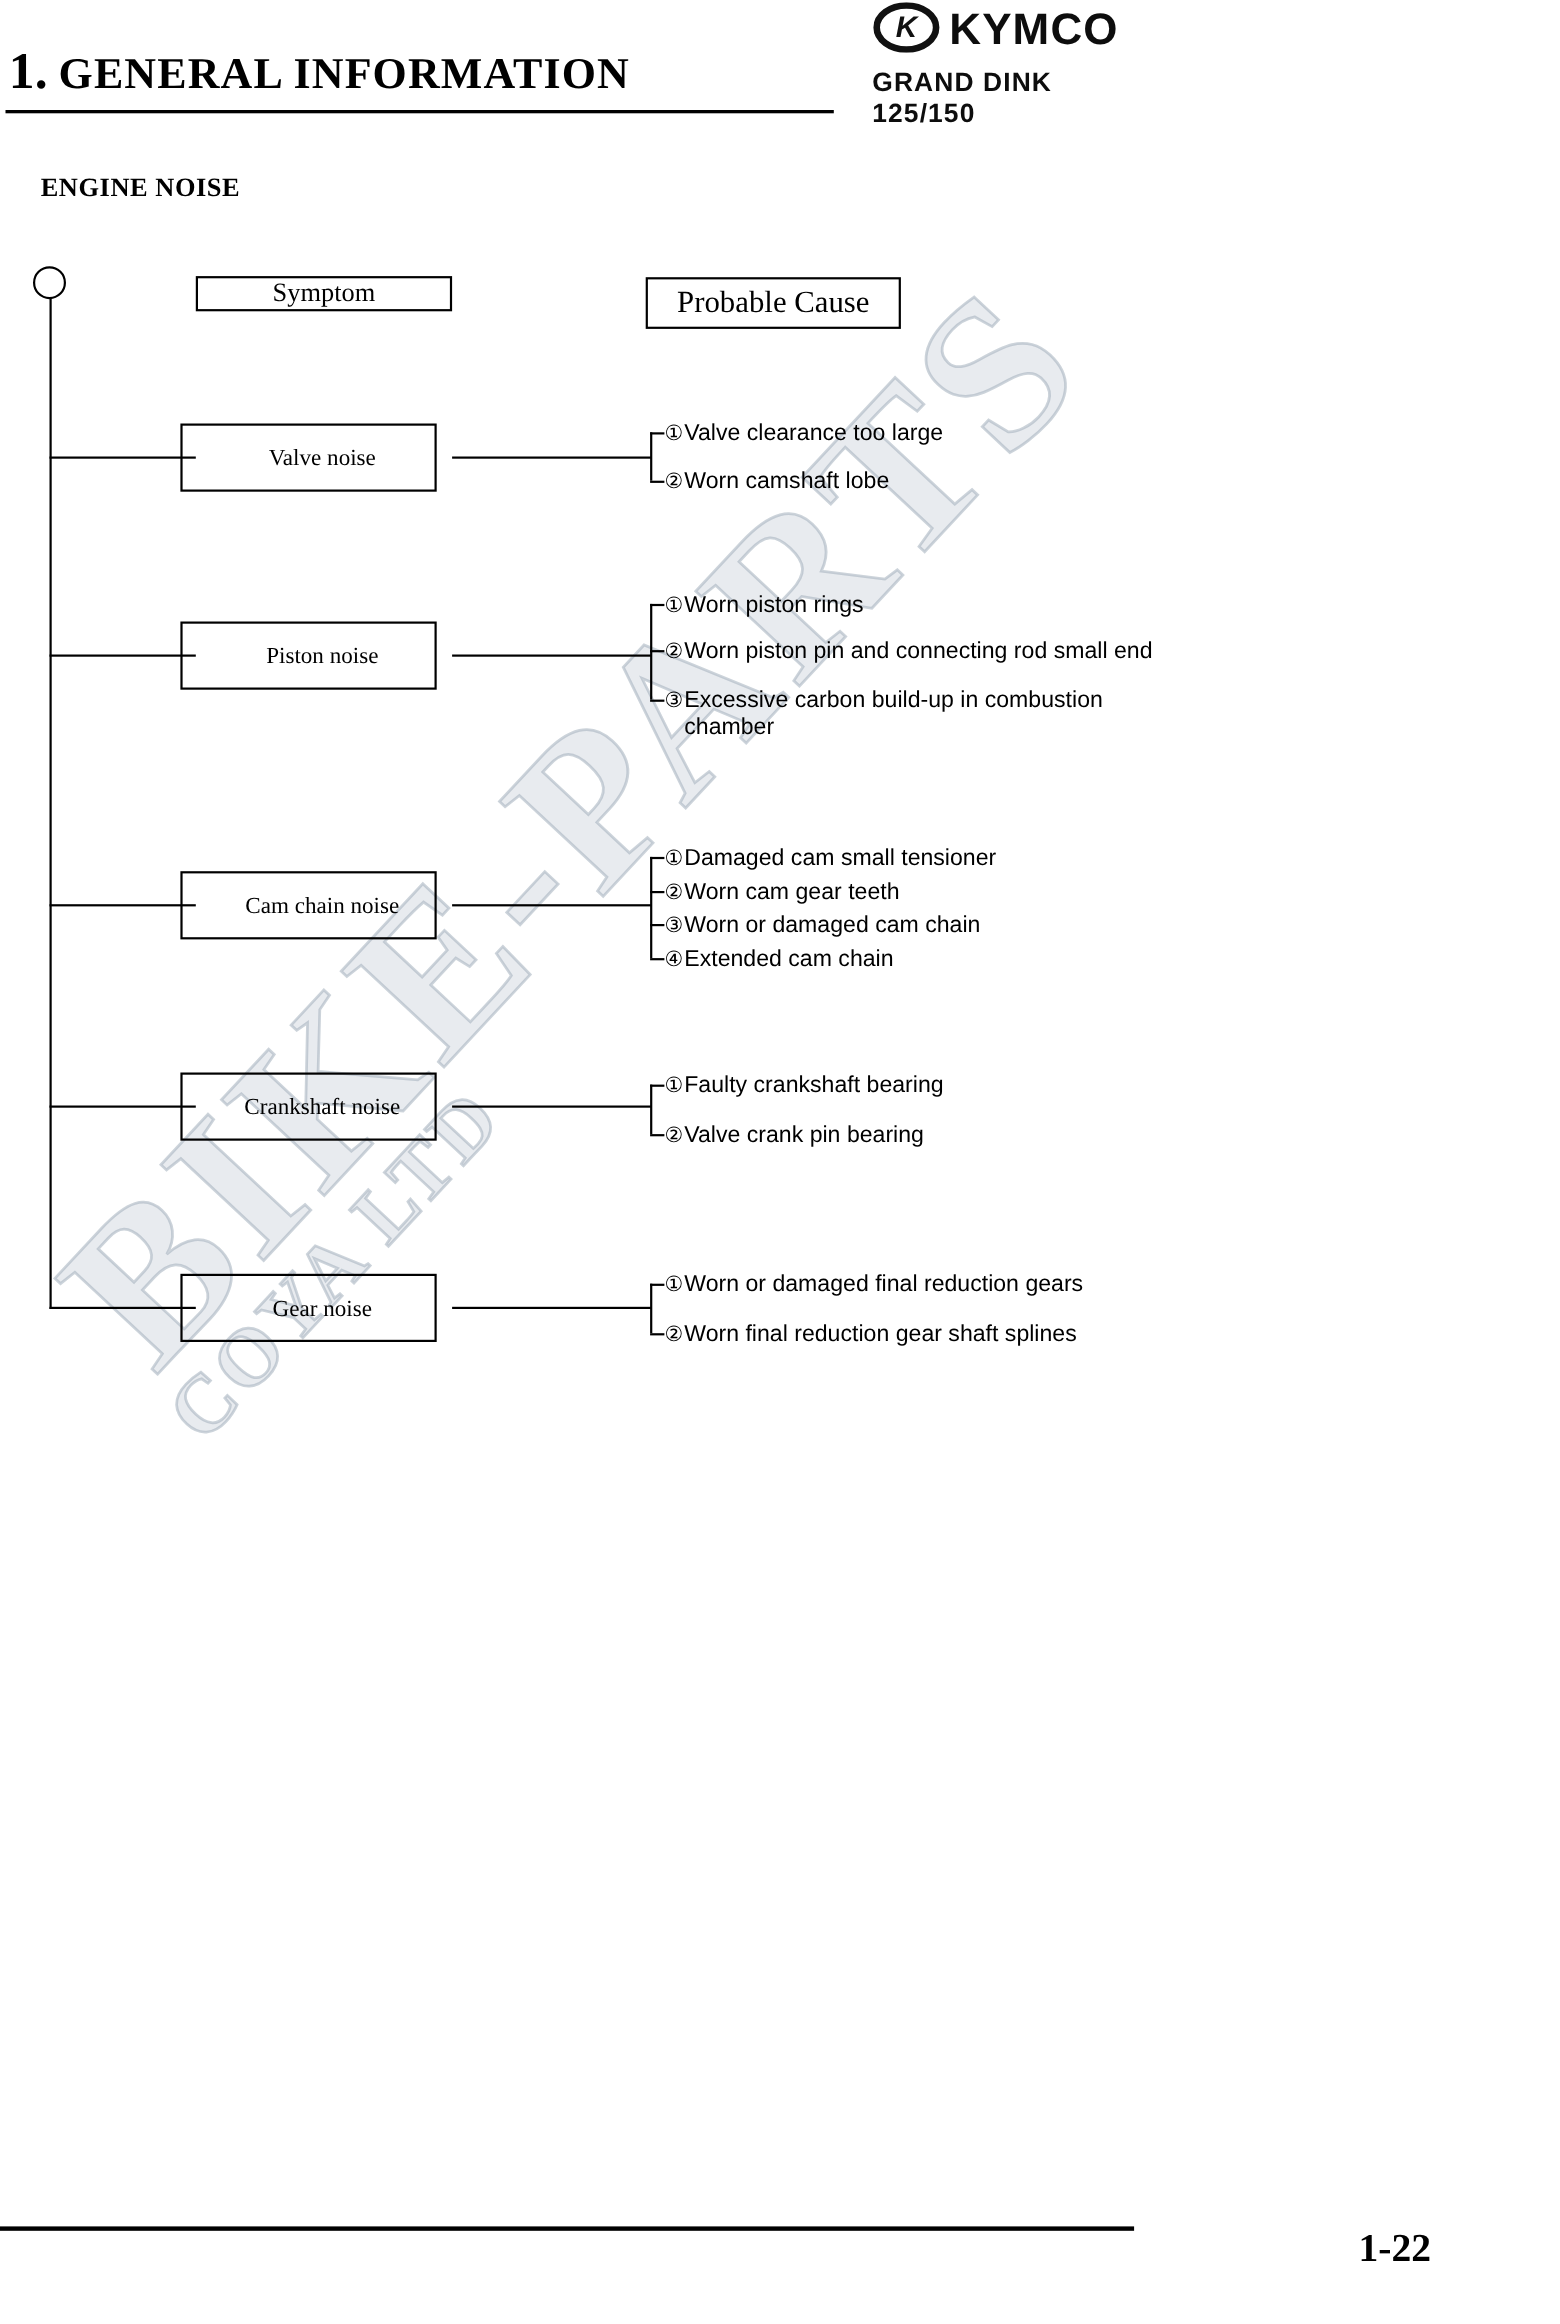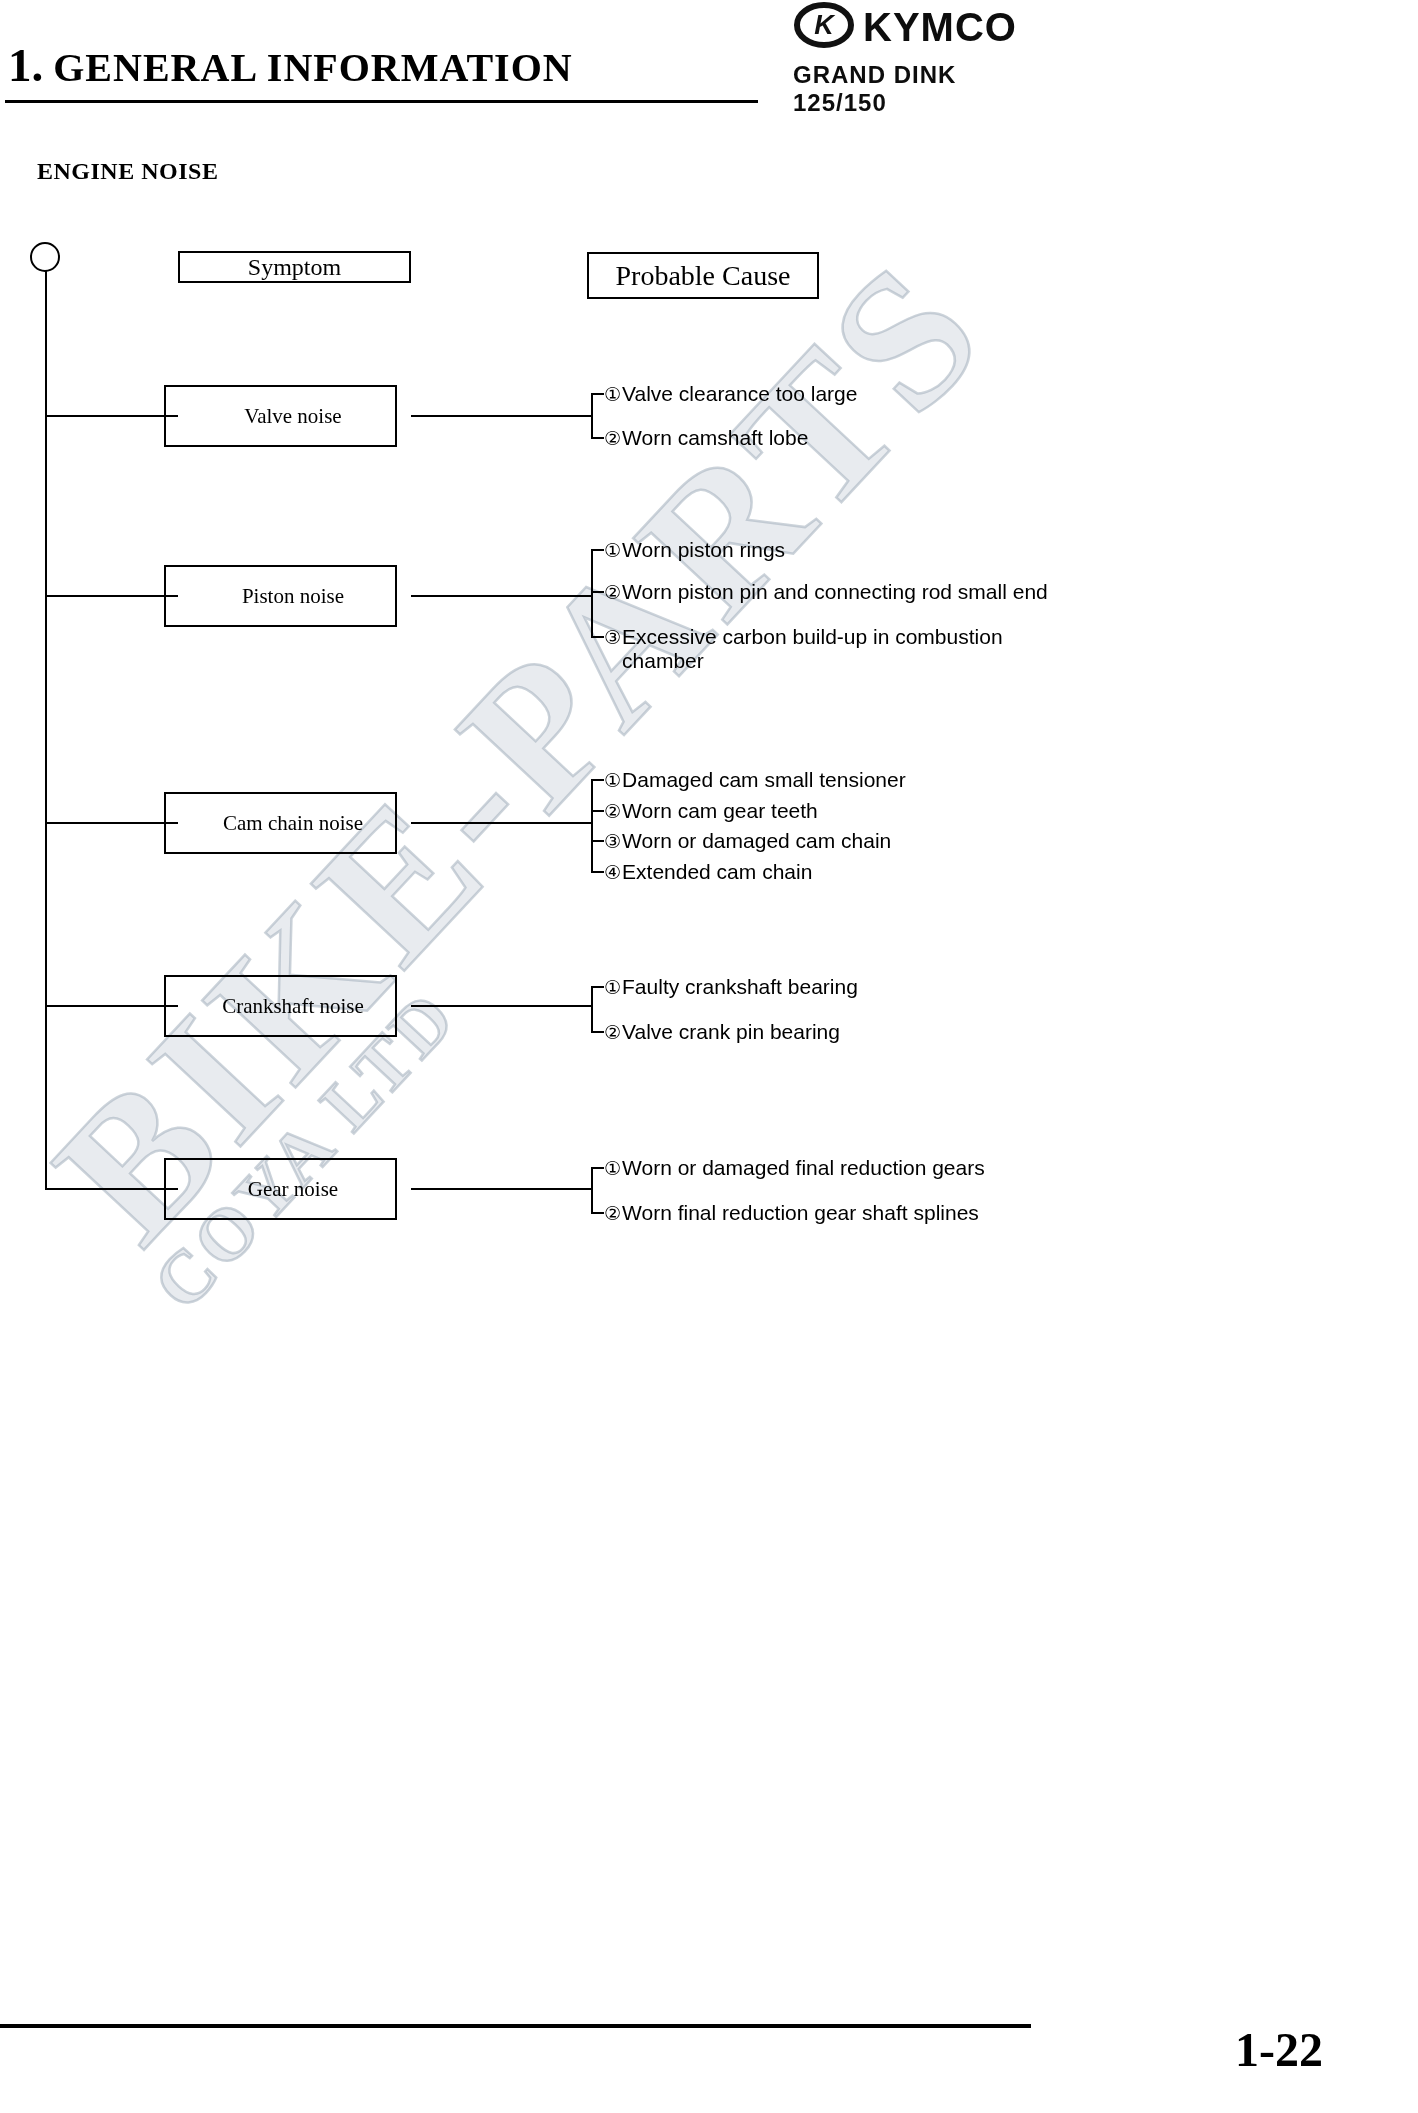--- a/index.html
+++ b/index.html
@@ -62,21 +62,21 @@
   .g2-conn{top:595px}.g2-box{top:565px}.g2-br{top:549px;height:87px}
   .g2-c0{top:538px}.g2-c1{top:580px}.g2-c2{top:625px}
   .g3-conn{top:822px}.g3-box{top:792px}.g3-br{top:779px;height:92px}
   .g3-c0{top:768px}.g3-c1{top:799px}.g3-c2{top:829px}.g3-c3{top:860px}
   .g4-conn{top:1005px}.g4-box{top:975px}.g4-br{top:986px;height:45px}
   .g4-c0{top:975px}.g4-c1{top:1020px}
   .g5-conn{top:1188px}.g5-box{top:1158px}.g5-br{top:1167px;height:45px}
   .g5-c0{top:1156px}.g5-c1{top:1201px}
   
   .footer-rule{position:absolute;left:0;top:2024px;width:1031px;height:4px;background:#000;}
-  .page-number{position:absolute;left:1235px;top:2022px;font-size:48px;font-weight:bold;}
+  .page-number{position:absolute;left:1235px;top:2022px;font-size:36px;font-weight:bold;}
 </style>
 </head>
 <body>
 
 <div class="page">
 
   <div class="wm wm1">BIKE-PARTS</div>
   <div class="wm wm2">COYA LTD</div>
 
   <div class="layer">

